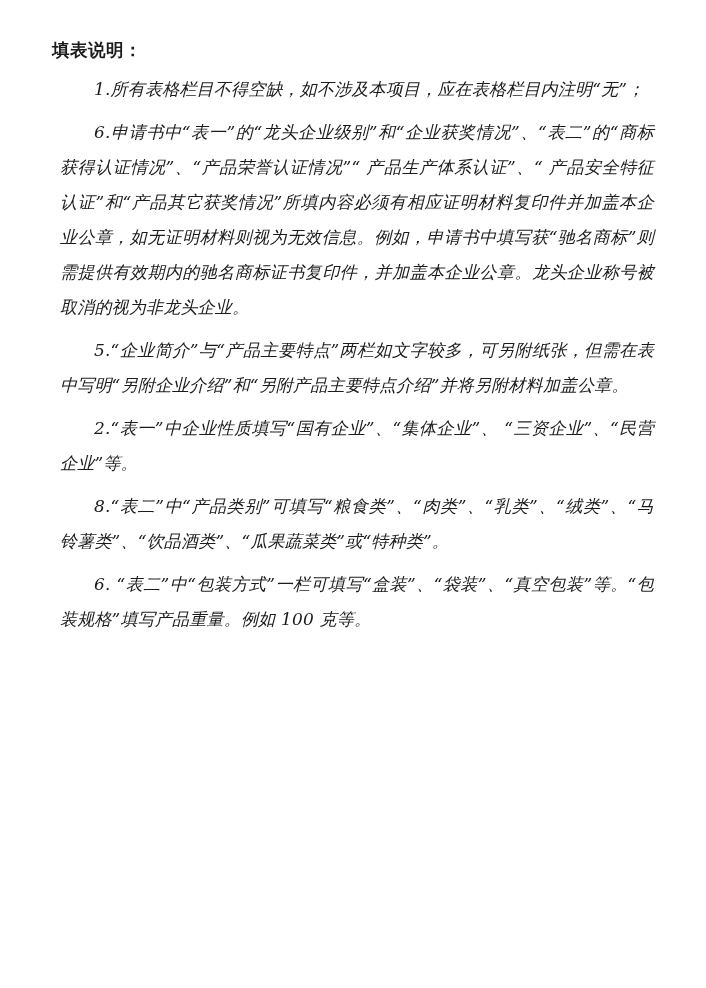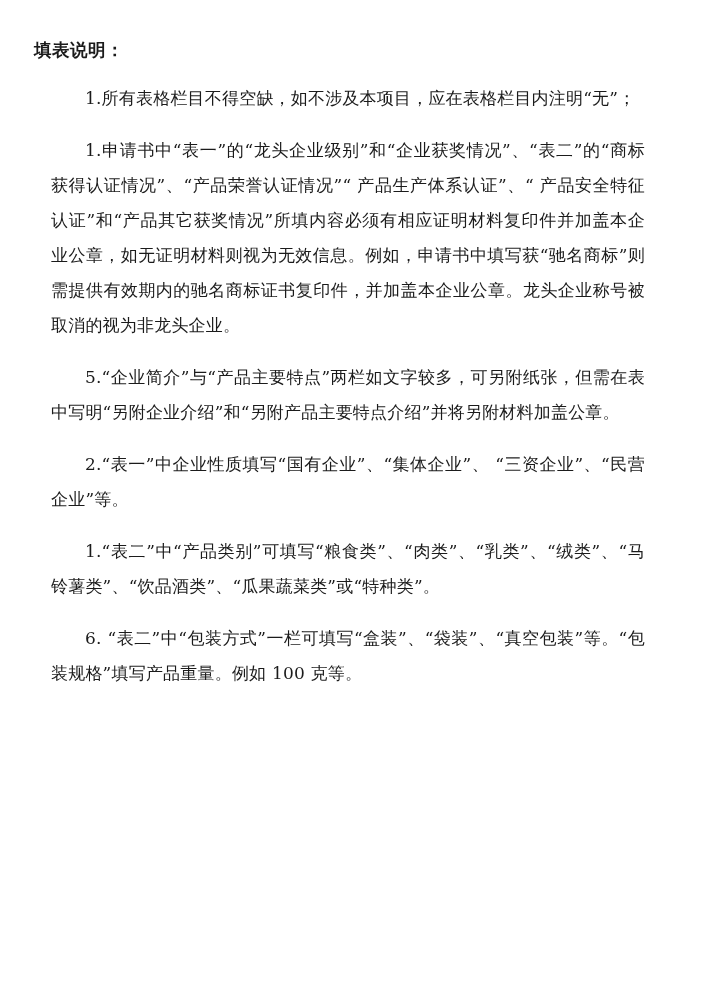--- a/index.html
+++ b/index.html
@@ -12,44 +12,45 @@
     height: 988px;
     font-family: "DejaVu Serif", "Liberation Serif", serif;
     color: #1b1b1b;
     overflow: hidden;
   }
   .page {
     position: relative;
     width: 706px;
     height: 988px;
     box-sizing: border-box;
-    padding: 36px 44px 0 34px;
+    padding: 36px 44px 0 52px;
   }
   .doc-title {
     font-size: 17.5px;
     font-weight: bold;
     letter-spacing: 0.5px;
     margin: 0 0 6px 0;
     line-height: 1.6;
   }
   .para {
     font-size: 17px;
     line-height: 2.06;
-    margin: 17px;
+    margin: 8px;
     text-align: justify;
     text-justify: inter-ideograph;
     text-indent: 2em;
     letter-spacing: 0.2px;
+    font-style: italic;
   }
 </style>
 </head>
 <body>
 
 <div class="page">
   <h1 class="doc-title">填表说明：</h1>
 
   <p class="para">1.所有表格栏目不得空缺，如不涉及本项目，应在表格栏目内注明“无”；</p>
-  <p class="para">1.申请书中“表一”的“龙头企业级别”和“企业获奖情况”、“表二”的“商标获得认证情况”、“产品荣誉认证情况”“ 产品生产体系认证”、“ 产品安全特征认证”和“产品其它获奖情况”所填内容必须有相应证明材料复印件并加盖本企业公章，如无证明材料则视为无效信息。例如，申请书中填写获“驰名商标”则需提供有效期内的驰名商标证书复印件，并加盖本企业公章。龙头企业称号被取消的视为非龙头企业。</p>
+  <p class="para">6.申请书中“表一”的“龙头企业级别”和“企业获奖情况”、“表二”的“商标获得认证情况”、“产品荣誉认证情况”“ 产品生产体系认证”、“ 产品安全特征认证”和“产品其它获奖情况”所填内容必须有相应证明材料复印件并加盖本企业公章，如无证明材料则视为无效信息。例如，申请书中填写获“驰名商标”则需提供有效期内的驰名商标证书复印件，并加盖本企业公章。龙头企业称号被取消的视为非龙头企业。</p>
   <p class="para">5.“企业简介”与“产品主要特点”两栏如文字较多，可另附纸张，但需在表中写明“另附企业介绍”和“另附产品主要特点介绍”并将另附材料加盖公章。</p>
   <p class="para">2.“表一”中企业性质填写“国有企业”、“集体企业”、 “三资企业”、“民营企业”等。</p>
-  <p class="para">1.“表二”中“产品类别”可填写“粮食类”、“肉类”、“乳类”、“绒类”、“马铃薯类”、“饮品酒类”、“瓜果蔬菜类”或“特种类”。</p>
+  <p class="para">8.“表二”中“产品类别”可填写“粮食类”、“肉类”、“乳类”、“绒类”、“马铃薯类”、“饮品酒类”、“瓜果蔬菜类”或“特种类”。</p>
   <p class="para">6. “表二”中“包装方式”一栏可填写“盒装”、“袋装”、“真空包装”等。“包装规格”填写产品重量。例如 100 克等。</p>
 </div>
 
 </body></html>

